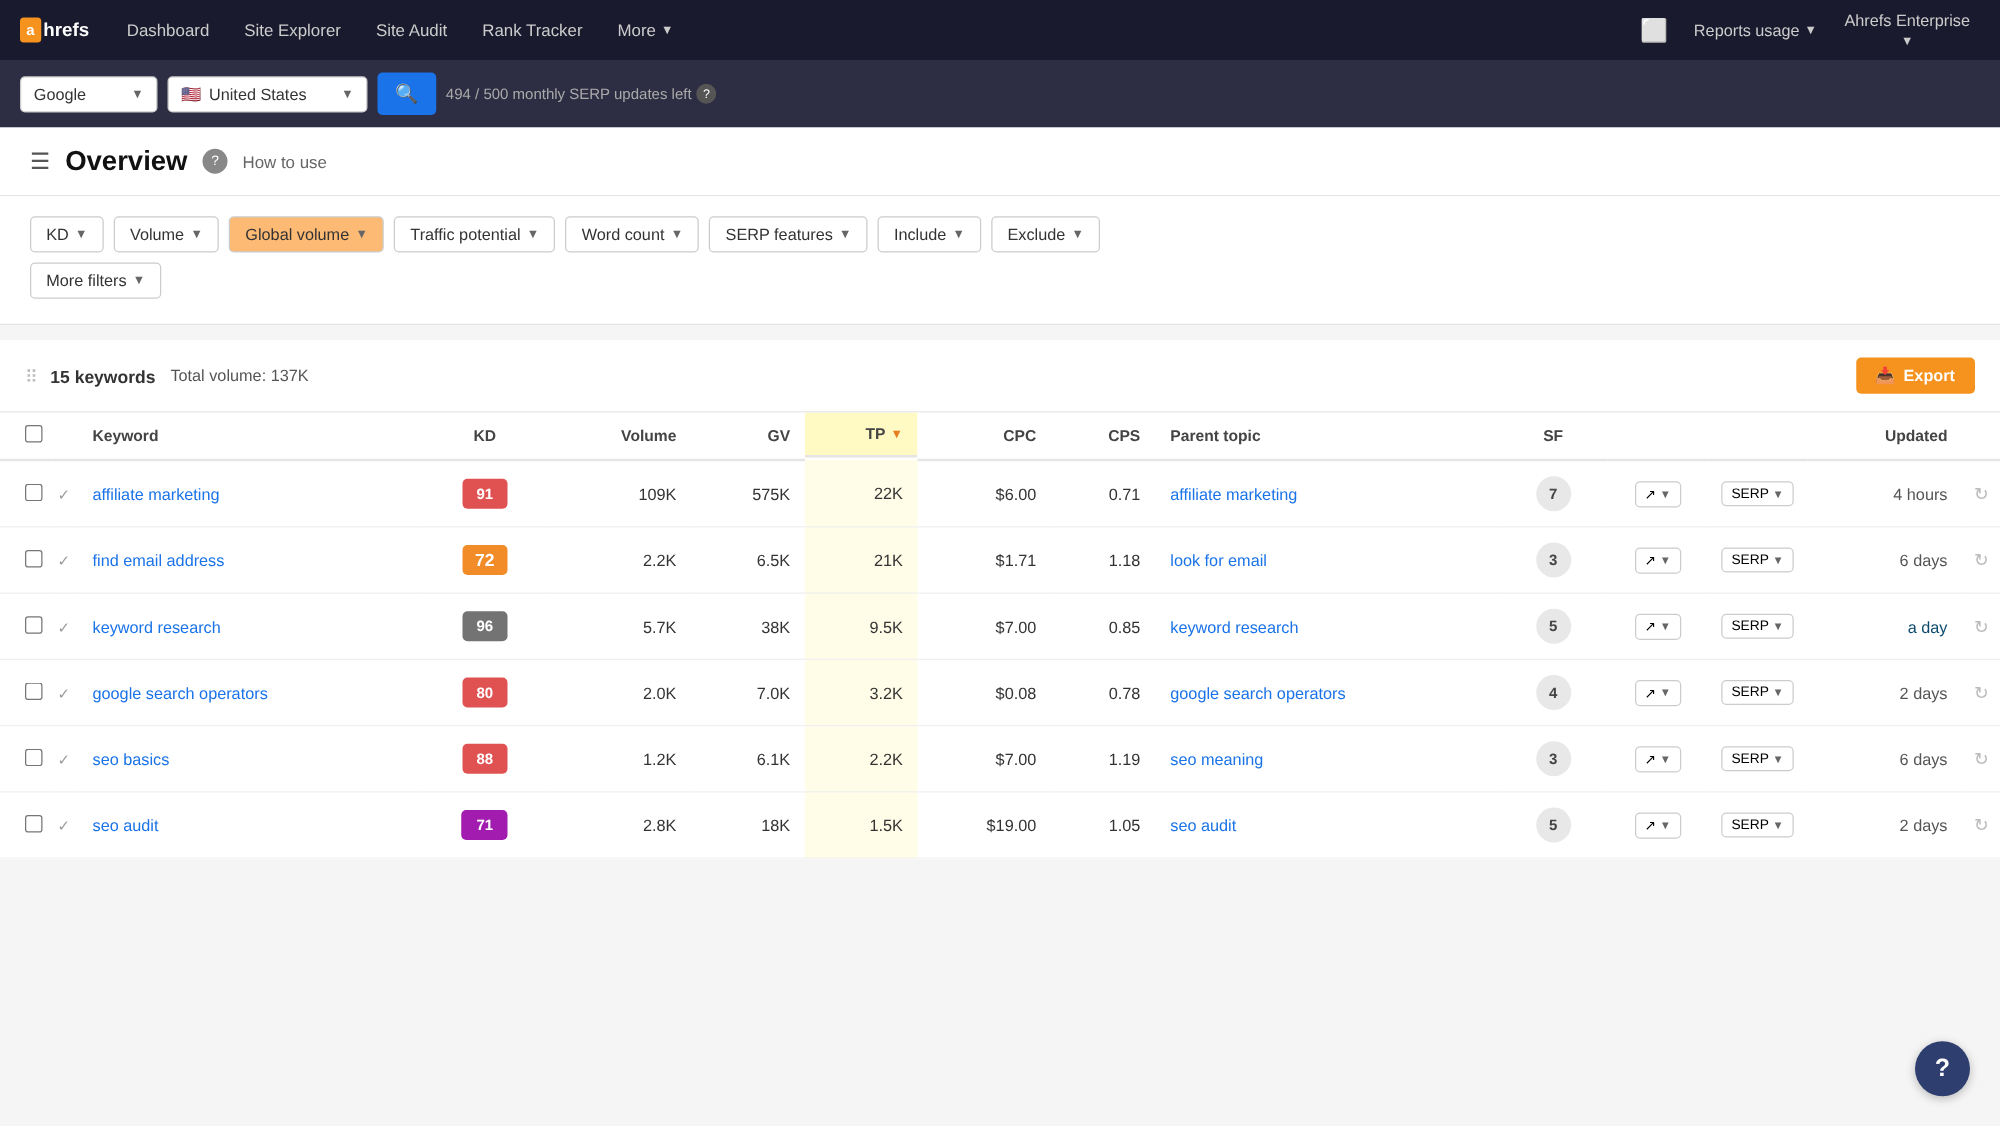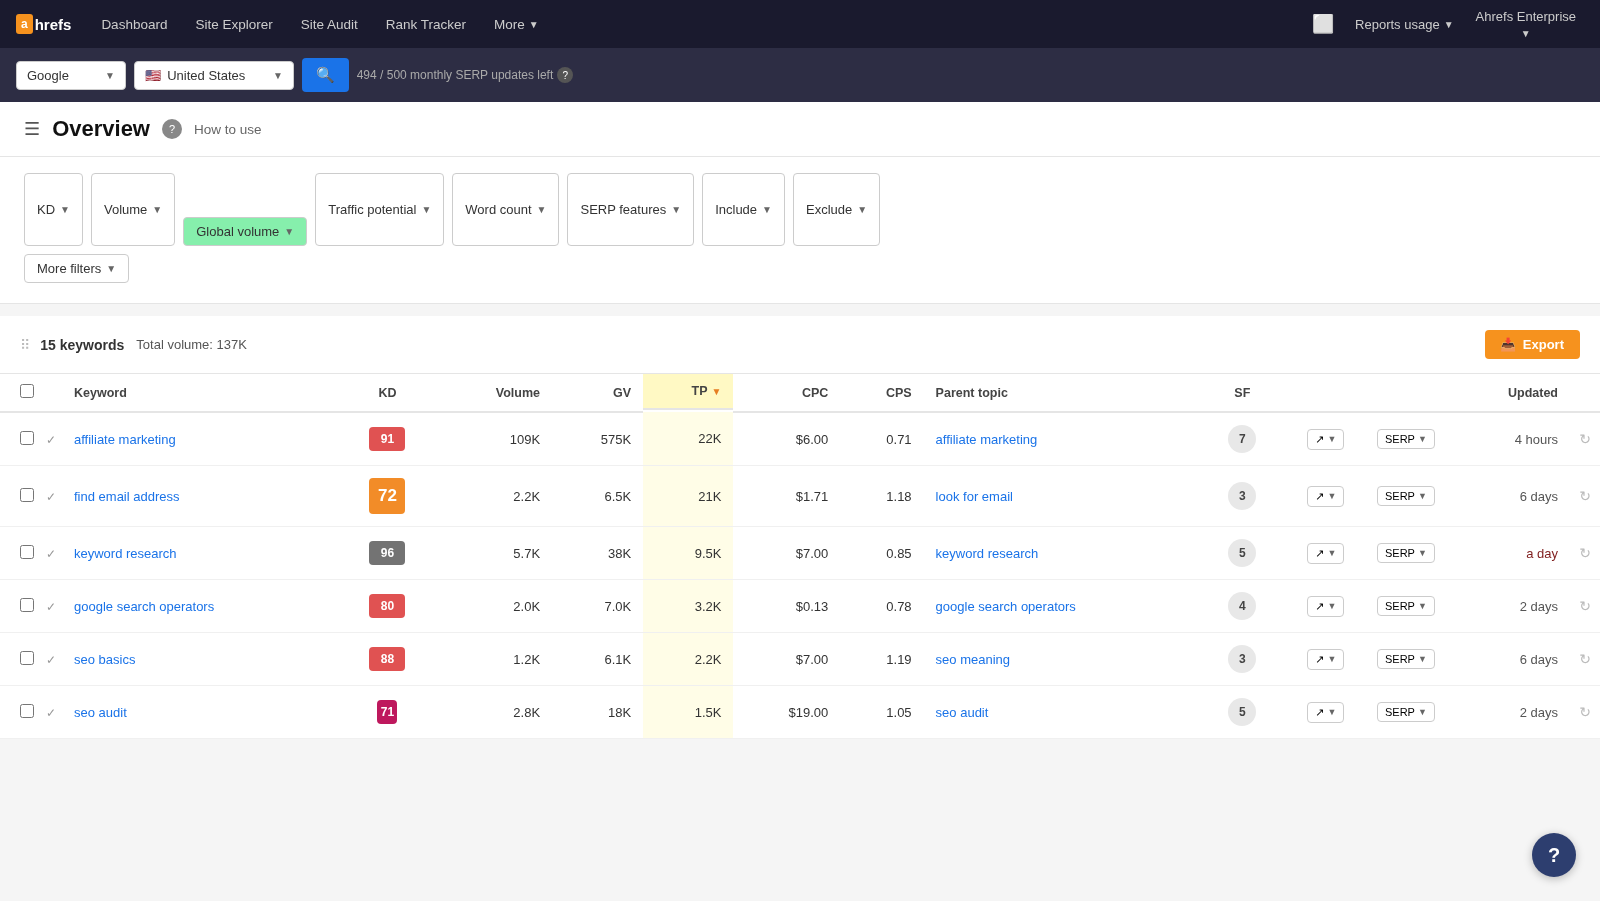--- a/index.html
+++ b/index.html
@@ -74,21 +74,21 @@
 <div style="background:white;padding:16px 24px 20px;border-bottom:1px solid #e5e5e5;">
   <div style="display:flex;flex-wrap:wrap;gap:8px;margin-bottom:8px;">
     <button style="border:1px solid #ccc;border-radius:4px;background:white;padding:6px 12px;cursor:pointer;font-size:13px;display:inline-flex;align-items:center;gap:5px;color:#333;">
       <span>KD</span>
       <span style="font-size:10px;color:#666;">▼</span>
     </button>
     <button style="border:1px solid #ccc;border-radius:4px;background:white;padding:6px 12px;cursor:pointer;font-size:13px;display:inline-flex;align-items:center;gap:5px;color:#333;">
       <span>Volume</span>
       <span style="font-size:10px;color:#666;">▼</span>
     </button>
-    <button style="border:1px solid #ccc;border-radius:4px;background:#86efac;padding:6px 12px;cursor:pointer;font-size:13px;display:inline-flex;align-items:center;gap:5px;color:#333;margin-top:44px;">
+    <button style="border:1px solid #ccc;border-radius:4px;background:#fdba74;padding:6px 12px;cursor:pointer;font-size:13px;display:inline-flex;align-items:center;gap:5px;color:#333;">
       <span>Global volume</span>
       <span style="font-size:10px;color:#666;">▼</span>
     </button>
     <button style="border:1px solid #ccc;border-radius:4px;background:white;padding:6px 12px;cursor:pointer;font-size:13px;display:inline-flex;align-items:center;gap:5px;color:#333;">
       <span>Traffic potential</span>
       <span style="font-size:10px;color:#666;">▼</span>
     </button>
     <button style="border:1px solid #ccc;border-radius:4px;background:white;padding:6px 12px;cursor:pointer;font-size:13px;display:inline-flex;align-items:center;gap:5px;color:#333;">
       <span>Word count</span>
       <span style="font-size:10px;color:#666;">▼</span>
@@ -196,21 +196,21 @@
     <td style="padding:12px 8px 12px 20px;border-bottom:1px solid #f0f0f0;vertical-align:middle;">
       <input type="checkbox" style="width: 14px; height: 14px; cursor: pointer;">
     </td>
     <td style="padding:12px 4px;border-bottom:1px solid #f0f0f0;vertical-align:middle;">
       <span style="color:#999;font-size:12px;cursor:pointer;">✓</span>
     </td>
     <td style="padding:12px 12px;border-bottom:1px solid #f0f0f0;vertical-align:middle;min-width:160px;">
       <a href="#" style="color:#1a73e8;text-decoration:none;font-size:13px;">find email address</a>
     </td>
     <td style="padding:12px 12px;border-bottom:1px solid #f0f0f0;vertical-align:middle;text-align:center;">
-      <span style="display:inline-flex;align-items:center;justify-content:center;width:36px;height:36px;border-radius:4px;color:white;font-weight:700;font-size:17px;background:#f28c28;">72</span>
+      <span style="display:inline-flex;align-items:center;justify-content:center;width:36px;height:24px;border-radius:4px;color:white;font-weight:700;font-size:14px;background:#f28c28;">72</span>
     </td>
     <td style="padding:12px 12px;border-bottom:1px solid #f0f0f0;vertical-align:middle;text-align:right;font-size:13px;">2.2K</td>
     <td style="padding:12px 12px;border-bottom:1px solid #f0f0f0;vertical-align:middle;text-align:right;font-size:13px;">6.5K</td>
     <td style="padding:12px 12px;border-bottom:1px solid #f0f0f0;vertical-align:middle;text-align:right;font-size:13px;background:#fffde7;">21K</td>
     <td style="padding:12px 12px;border-bottom:1px solid #f0f0f0;vertical-align:middle;text-align:right;font-size:13px;">$1.71</td>
     <td style="padding:12px 12px;border-bottom:1px solid #f0f0f0;vertical-align:middle;text-align:right;font-size:13px;">1.18</td>
     <td style="padding:12px 12px;border-bottom:1px solid #f0f0f0;vertical-align:middle;min-width:160px;">
       <a href="#" style="color:#1a73e8;text-decoration:none;font-size:13px;">look for email</a>
     </td>
     <td style="padding:12px 12px;border-bottom:1px solid #f0f0f0;vertical-align:middle;text-align:center;">
@@ -262,42 +262,42 @@
         <span style="font-size:11px;">↗</span>
         <span style="font-size:9px;color:#666;">▼</span>
       </button>
     </td>
     <td style="padding:12px 8px;border-bottom:1px solid #f0f0f0;vertical-align:middle;text-align:center;">
       <button style="border:1px solid #ccc;border-radius:4px;background:white;padding:3px 7px;cursor:pointer;font-size:11px;display:inline-flex;align-items:center;gap:3px;">
         <span>SERP</span>
         <span style="font-size:9px;color:#666;">▼</span>
       </button>
     </td>
-    <td style="padding:12px 12px;border-bottom:1px solid #f0f0f0;vertical-align:middle;text-align:right;font-size:13px;color:#7f1d1d;">a day</td>
+    <td style="padding:12px 12px;border-bottom:1px solid #f0f0f0;vertical-align:middle;text-align:right;font-size:13px;color:#0c4a6e;">a day</td>
     <td style="padding:12px 8px;border-bottom:1px solid #f0f0f0;vertical-align:middle;text-align:center;">
       <span style="color:#bbb;cursor:pointer;font-size:14px;">↻</span>
     </td>
   </tr>
           <tr style="">
     <td style="padding:12px 8px 12px 20px;border-bottom:1px solid #f0f0f0;vertical-align:middle;">
       <input type="checkbox" style="width: 14px; height: 14px; cursor: pointer;">
     </td>
     <td style="padding:12px 4px;border-bottom:1px solid #f0f0f0;vertical-align:middle;">
       <span style="color:#999;font-size:12px;cursor:pointer;">✓</span>
     </td>
     <td style="padding:12px 12px;border-bottom:1px solid #f0f0f0;vertical-align:middle;min-width:160px;">
       <a href="#" style="color:#1a73e8;text-decoration:none;font-size:13px;">google search operators</a>
     </td>
     <td style="padding:12px 12px;border-bottom:1px solid #f0f0f0;vertical-align:middle;text-align:center;">
       <span style="display:inline-flex;align-items:center;justify-content:center;width:36px;height:24px;border-radius:4px;color:white;font-weight:700;font-size:12px;background:#e05252;">80</span>
     </td>
     <td style="padding:12px 12px;border-bottom:1px solid #f0f0f0;vertical-align:middle;text-align:right;font-size:13px;">2.0K</td>
     <td style="padding:12px 12px;border-bottom:1px solid #f0f0f0;vertical-align:middle;text-align:right;font-size:13px;">7.0K</td>
     <td style="padding:12px 12px;border-bottom:1px solid #f0f0f0;vertical-align:middle;text-align:right;font-size:13px;background:#fffde7;">3.2K</td>
-    <td style="padding:12px 12px;border-bottom:1px solid #f0f0f0;vertical-align:middle;text-align:right;font-size:13px;">$0.13</td>
+    <td style="padding:12px 12px;border-bottom:1px solid #f0f0f0;vertical-align:middle;text-align:right;font-size:13px;">$0.08</td>
     <td style="padding:12px 12px;border-bottom:1px solid #f0f0f0;vertical-align:middle;text-align:right;font-size:13px;">0.78</td>
     <td style="padding:12px 12px;border-bottom:1px solid #f0f0f0;vertical-align:middle;min-width:160px;">
       <a href="#" style="color:#1a73e8;text-decoration:none;font-size:13px;">google search operators</a>
     </td>
     <td style="padding:12px 12px;border-bottom:1px solid #f0f0f0;vertical-align:middle;text-align:center;">
       <span style="display:inline-flex;align-items:center;justify-content:center;width:28px;height:28px;border-radius:50%;background:#e8e8e8;font-size:12px;font-weight:600;color:#444;cursor:pointer;">4</span>
     </td>
     <td style="padding:12px 8px;border-bottom:1px solid #f0f0f0;vertical-align:middle;text-align:center;">
       <button style="border:1px solid #ccc;border-radius:4px;background:white;padding:3px 7px;cursor:pointer;font-size:11px;display:inline-flex;align-items:center;gap:3px;">
         <span style="font-size:11px;">↗</span>
@@ -360,21 +360,21 @@
     <td style="padding:12px 8px 12px 20px;border-bottom:1px solid #f0f0f0;vertical-align:middle;">
       <input type="checkbox" style="width: 14px; height: 14px; cursor: pointer;">
     </td>
     <td style="padding:12px 4px;border-bottom:1px solid #f0f0f0;vertical-align:middle;">
       <span style="color:#999;font-size:12px;cursor:pointer;">✓</span>
     </td>
     <td style="padding:12px 12px;border-bottom:1px solid #f0f0f0;vertical-align:middle;min-width:160px;">
       <a href="#" style="color:#1a73e8;text-decoration:none;font-size:13px;">seo audit</a>
     </td>
     <td style="padding:12px 12px;border-bottom:1px solid #f0f0f0;vertical-align:middle;text-align:center;">
-      <span style="display:inline-flex;align-items:center;justify-content:center;width:20px;height:24px;border-radius:4px;color:white;font-weight:700;font-size:12px;background:#be185d;">71</span>
+      <span style="display:inline-flex;align-items:center;justify-content:center;width:37px;height:24px;border-radius:4px;color:white;font-weight:700;font-size:12px;background:#a21caf;">71</span>
     </td>
     <td style="padding:12px 12px;border-bottom:1px solid #f0f0f0;vertical-align:middle;text-align:right;font-size:13px;">2.8K</td>
     <td style="padding:12px 12px;border-bottom:1px solid #f0f0f0;vertical-align:middle;text-align:right;font-size:13px;">18K</td>
     <td style="padding:12px 12px;border-bottom:1px solid #f0f0f0;vertical-align:middle;text-align:right;font-size:13px;background:#fffde7;">1.5K</td>
     <td style="padding:12px 12px;border-bottom:1px solid #f0f0f0;vertical-align:middle;text-align:right;font-size:13px;">$19.00</td>
     <td style="padding:12px 12px;border-bottom:1px solid #f0f0f0;vertical-align:middle;text-align:right;font-size:13px;">1.05</td>
     <td style="padding:12px 12px;border-bottom:1px solid #f0f0f0;vertical-align:middle;min-width:160px;">
       <a href="#" style="color:#1a73e8;text-decoration:none;font-size:13px;">seo audit</a>
     </td>
     <td style="padding:12px 12px;border-bottom:1px solid #f0f0f0;vertical-align:middle;text-align:center;">

